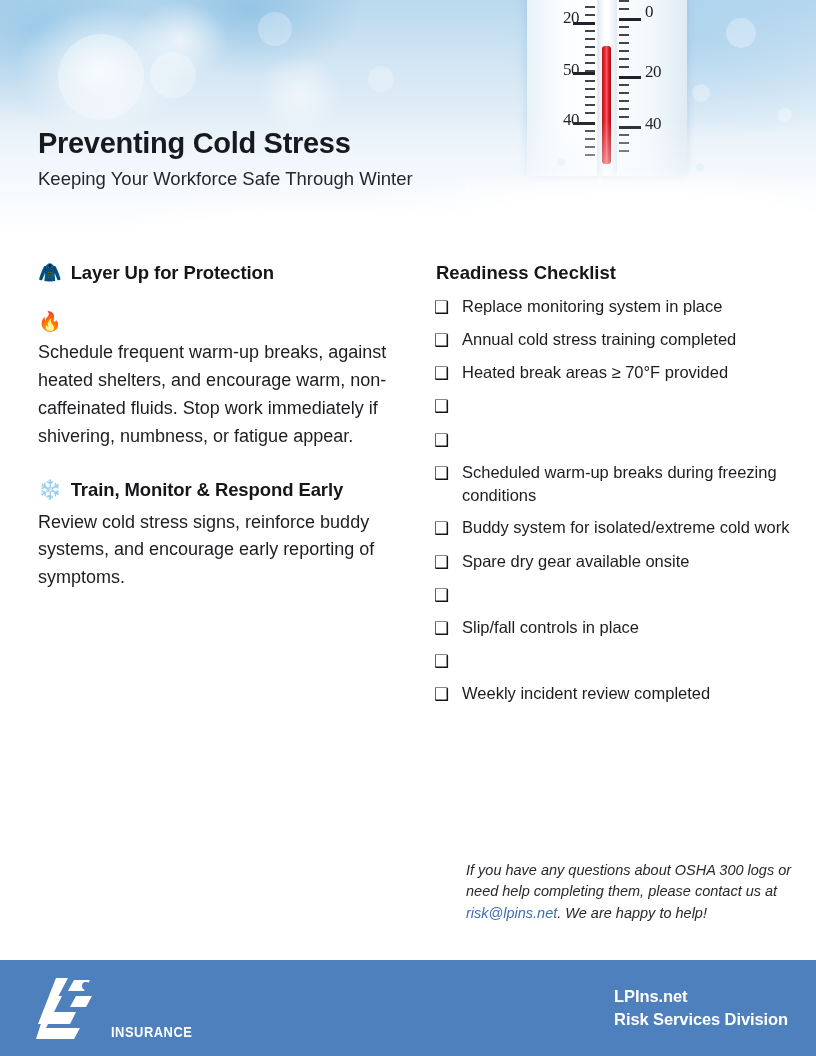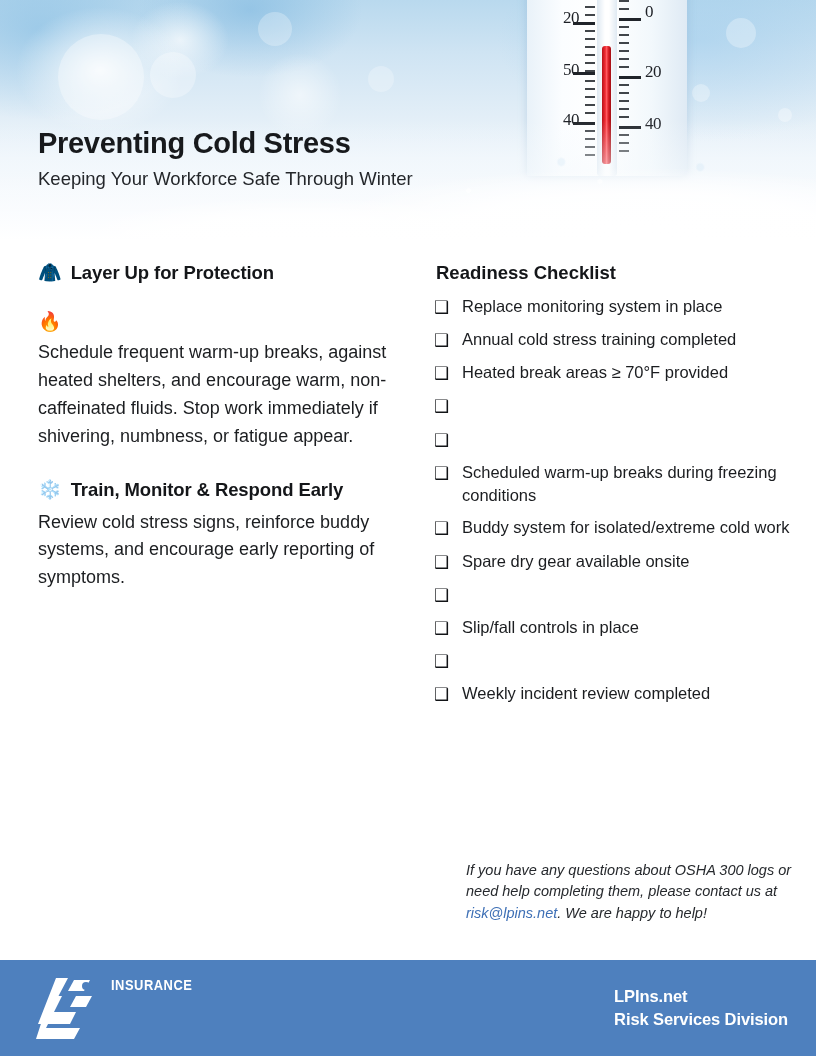--- a/index.html
+++ b/index.html
@@ -253,21 +253,21 @@
     background: #4e80be;
     position: relative;
     display: flex;
     align-items: center;
     justify-content: space-between;
     padding: 0 28px 0 36px;
     flex: none;
   }
   .brand {
     display: flex;
-    align-items: flex-start;
+    align-items: flex-end;
     gap: 13px;
   }
   .brand-mark { width: 62px; height: 64px; flex: none; }
   .brand-word {
     color: #ffffff;
     font-size: 15px;
     font-weight: bold;
     letter-spacing: 0.6px;
     transform: scaleX(.86);
     transform-origin: left center;

